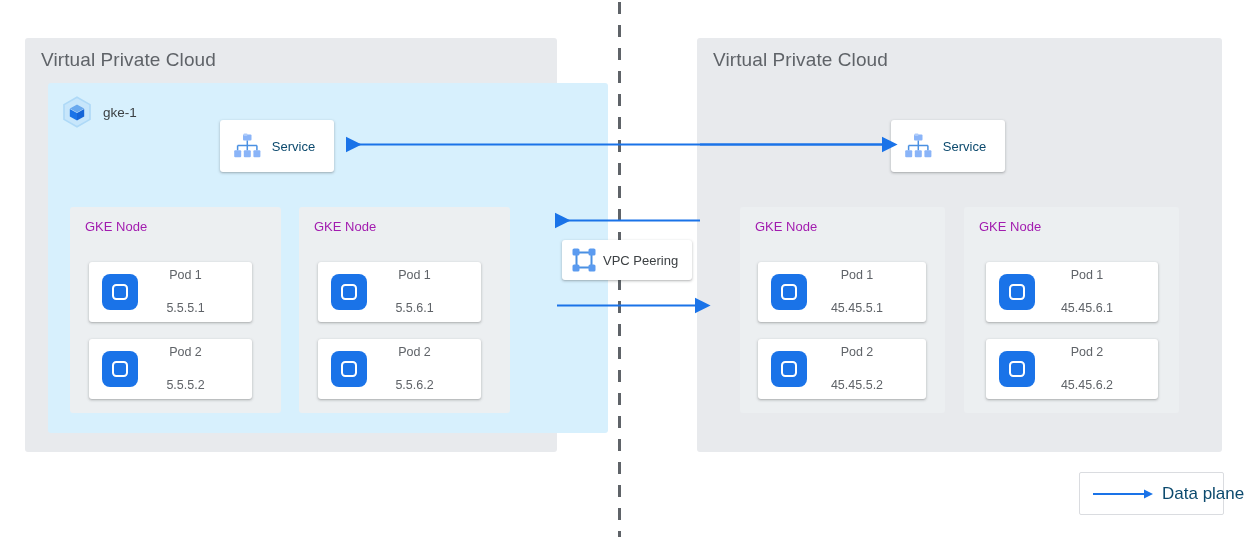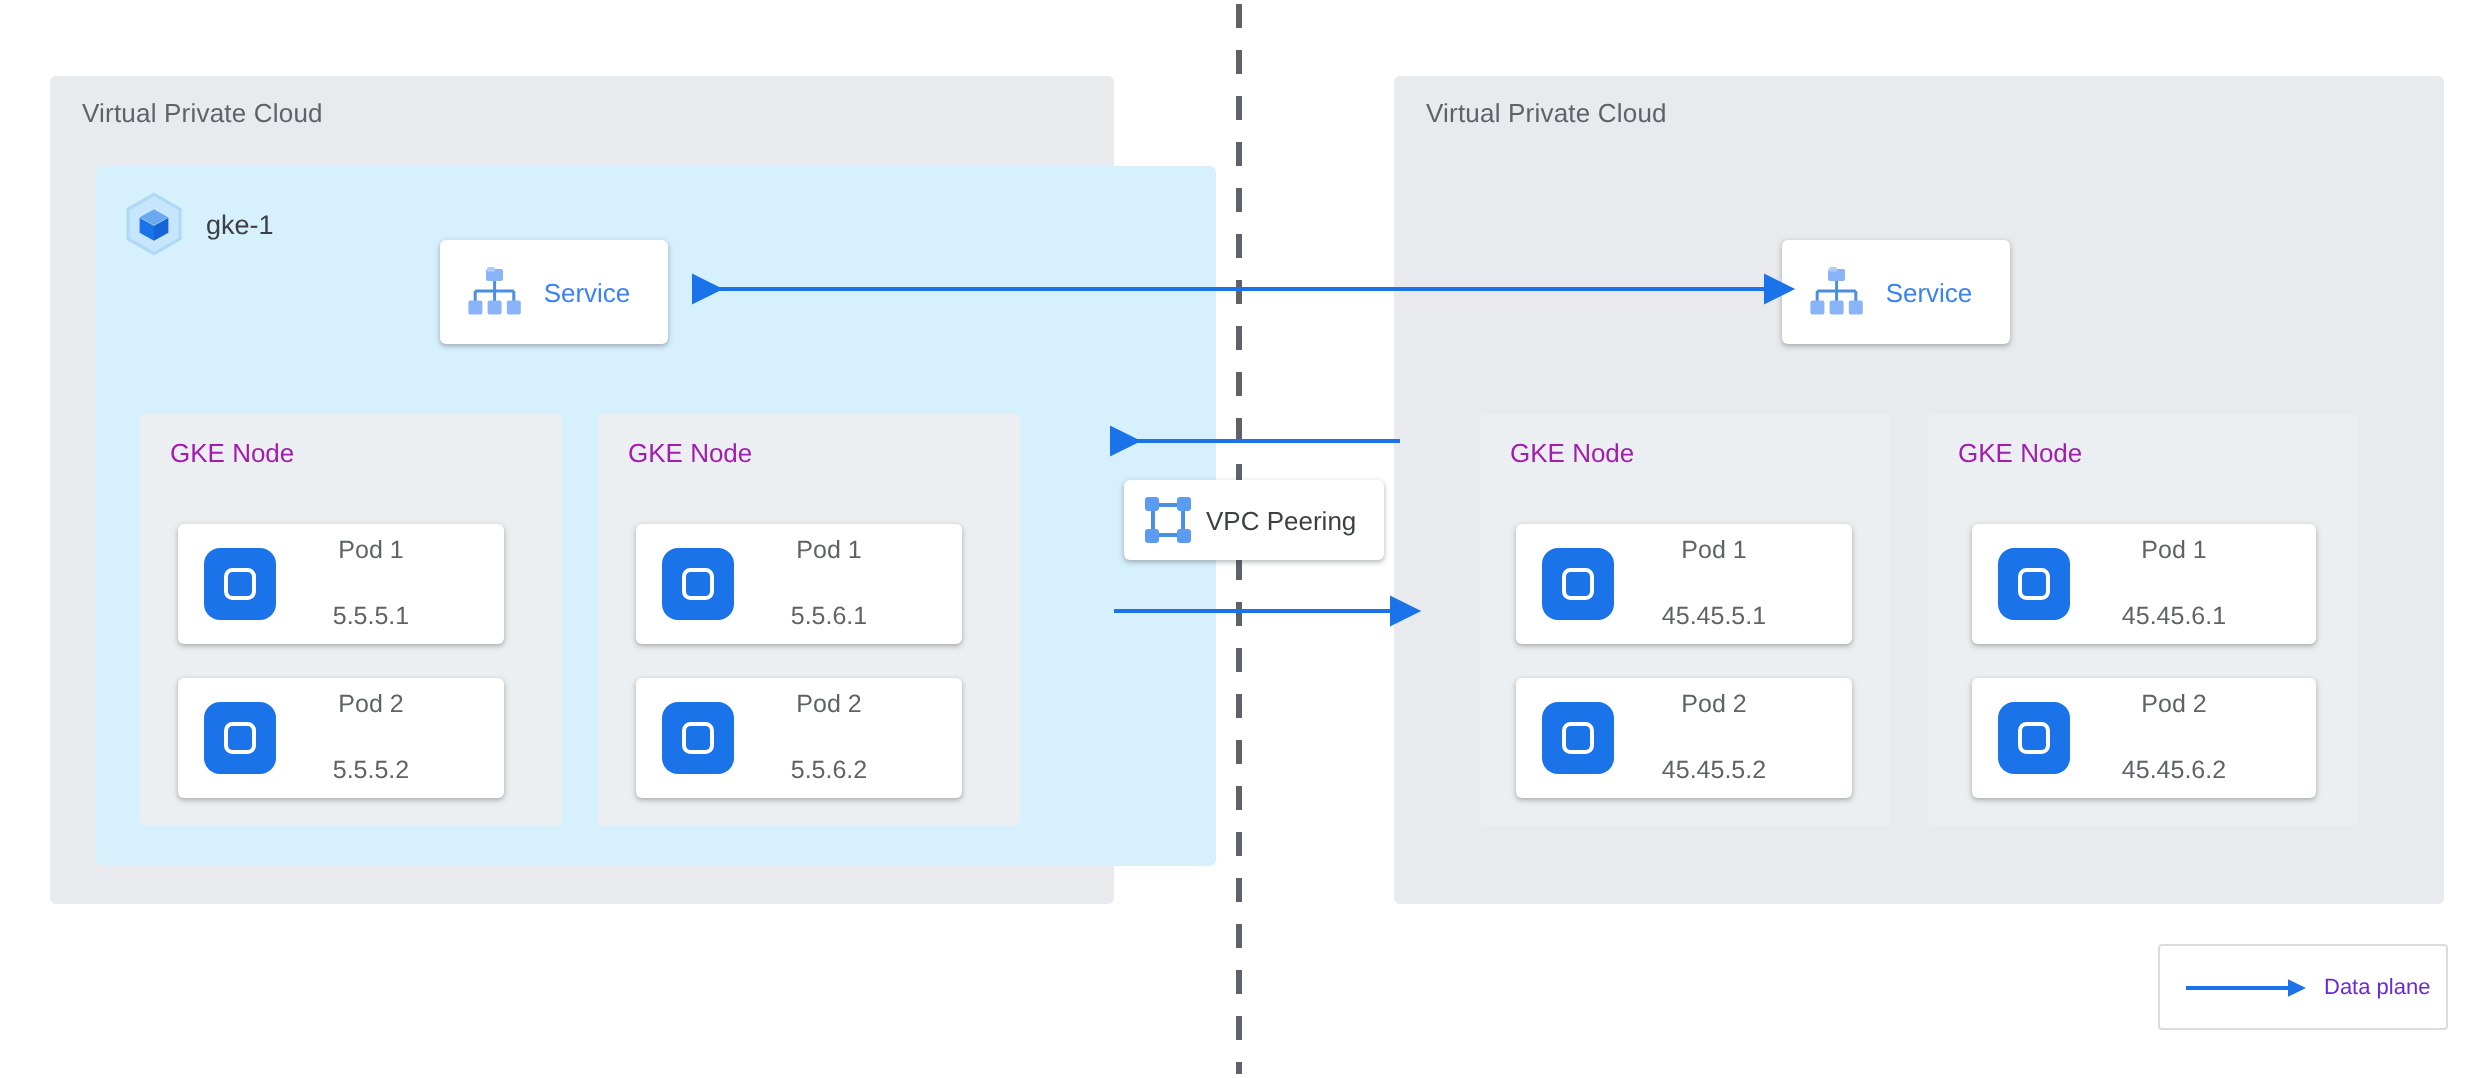--- a/index.html
+++ b/index.html
@@ -15,21 +15,21 @@
 
   
   .vpc{
     position:absolute;
     background:#e8eaed;
     border-radius:3px;
   }
   .vpc-title{
     position:absolute;
     left:16px;top:11px;
-    font-size:13px;
+    font-size:19px;
     color:#5f6368;
     letter-spacing:.1px;
     white-space:nowrap;
   }
 
   
   .cluster{
     position:absolute;
     background:#d7f0fd;
     border-radius:3px;
@@ -86,21 +86,21 @@
   
   .service{
     position:absolute;
     background:#ffffff;
     border-radius:3px;
     box-shadow:0 1px 2px rgba(60,64,67,.3), 0 1px 3px 1px rgba(60,64,67,.08);
     display:flex;
     align-items:center;
   }
   .service-icon{width:28px;height:28px;margin-left:13px;flex:0 0 auto;}
-  .service-label{flex:1 1 auto;text-align:center;font-size:13px;color:#3b82f6;padding-right:8px;}
+  .service-label{flex:1 1 auto;text-align:center;font-size:13px;color:#0c4a6e;padding-right:8px;}
 
   
   .peering{
     position:absolute;
     background:#ffffff;
     border-radius:3px;
     box-shadow:0 1px 2px rgba(60,64,67,.3), 0 1px 3px 1px rgba(60,64,67,.08);
     display:flex;
     align-items:center;
     z-index:6;
@@ -111,21 +111,21 @@
   
   .legend{
     position:absolute;
     background:#ffffff;
     border:1px solid #dadce0;
     border-radius:2px;
     display:flex;
     align-items:center;
   }
   .legend-arrow{width:62px;height:14px;margin-left:12px;flex:0 0 auto;}
-  .legend-label{font-size:11px;color:#6d28d9;padding-left:8px;white-space:nowrap;}
+  .legend-label{font-size:17px;color:#0c4a6e;padding-left:8px;white-space:nowrap;}
 
   svg.overlay{position:absolute;left:0;top:0;width:1245px;height:539px;pointer-events:none;z-index:5;}
 </style>
 </head>
 <body>
 
 <div class="canvas">
 
   <svg class="overlay" viewBox="0 0 1245 539">
     <defs>

